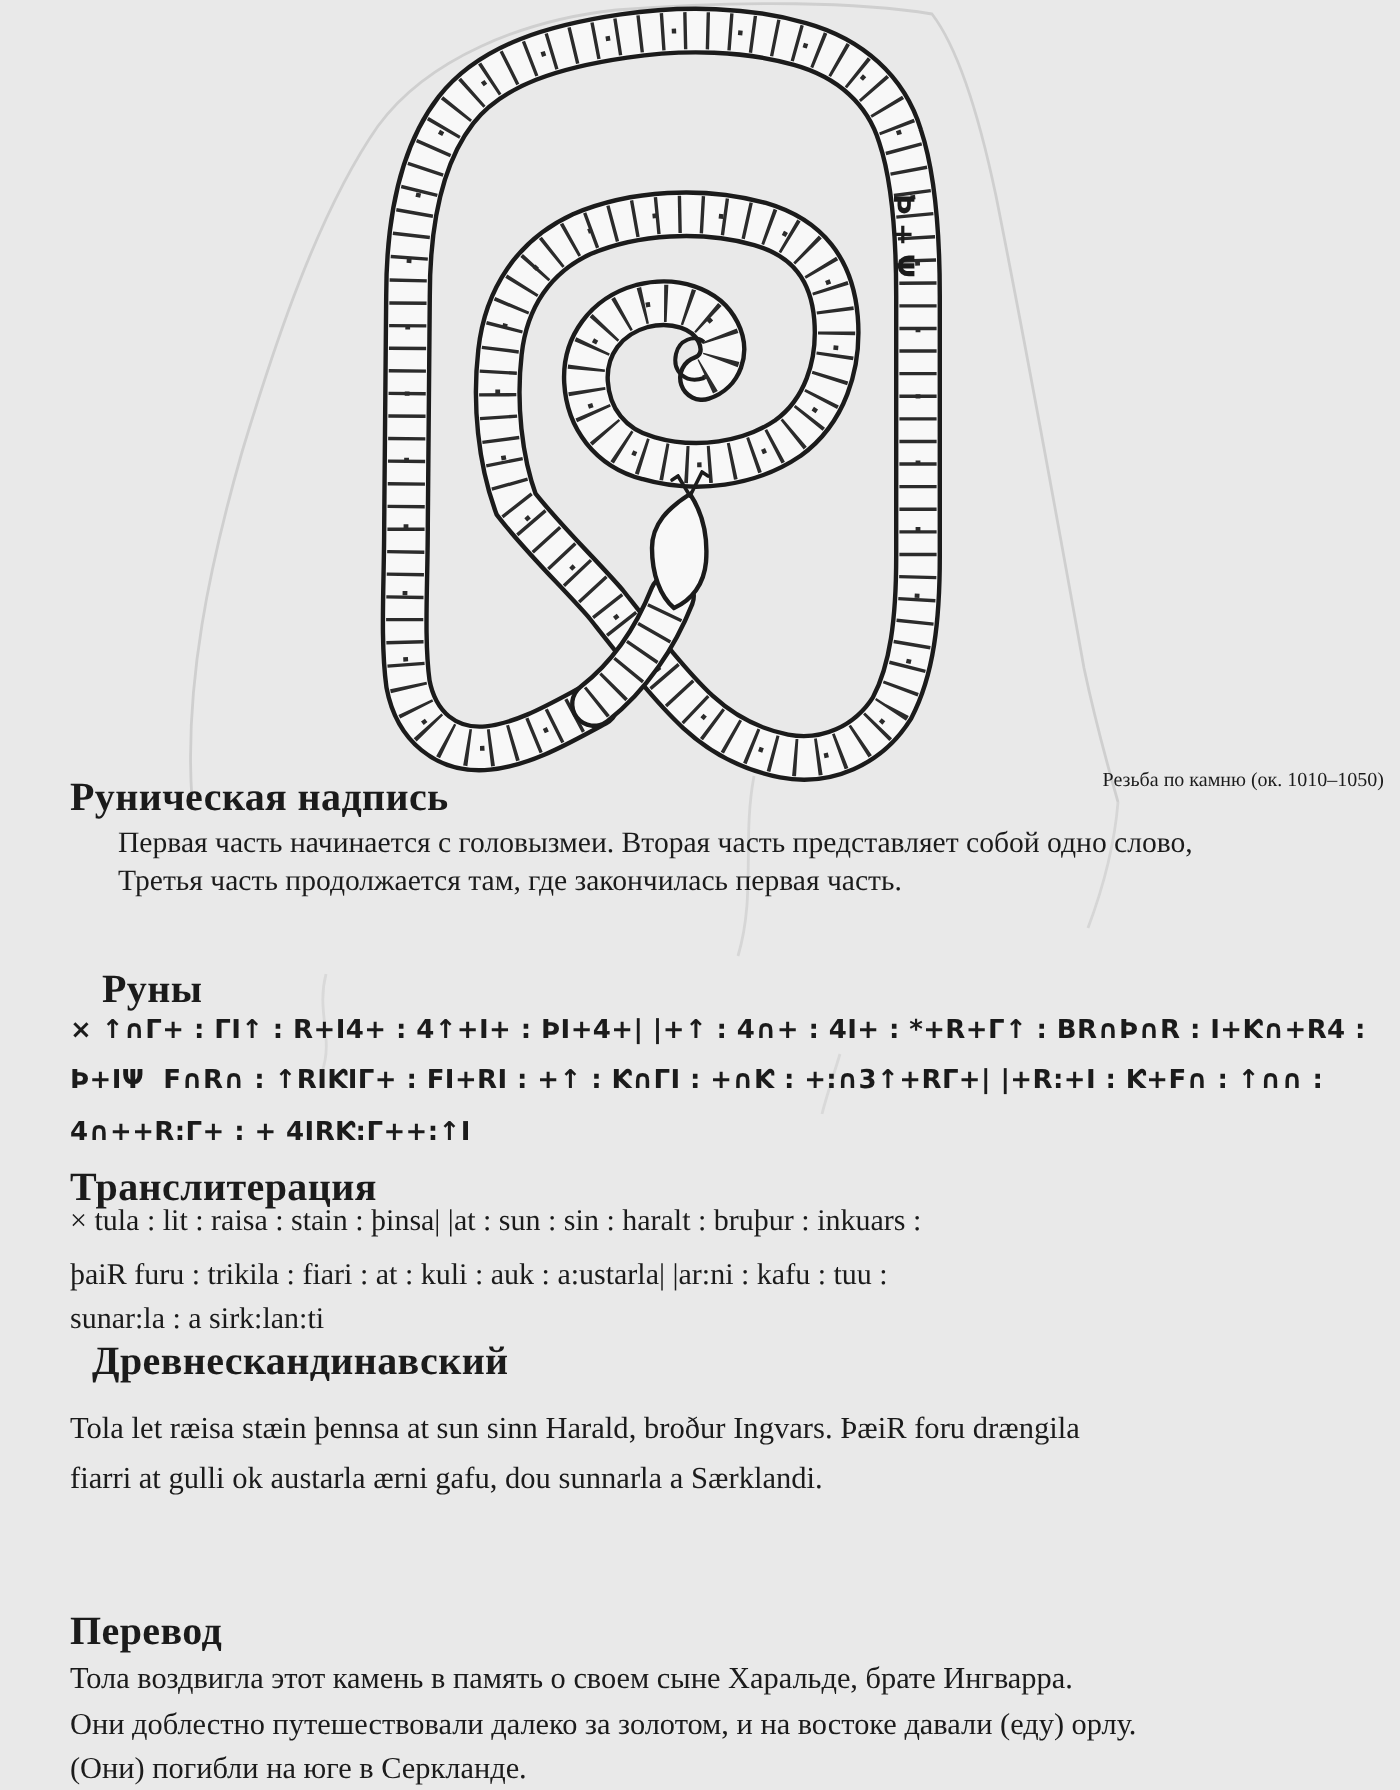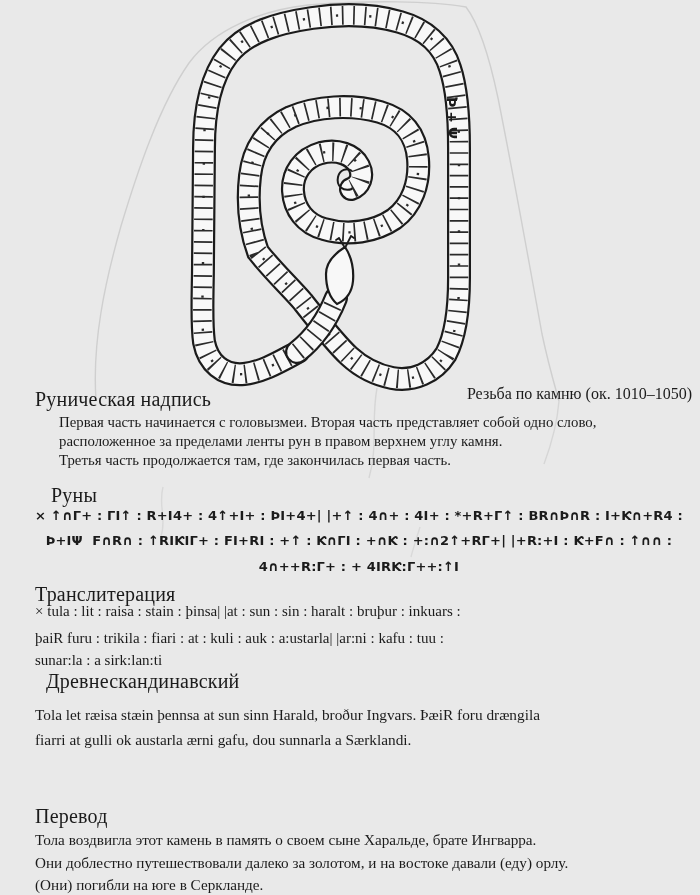--- a/index.html
+++ b/index.html
@@ -7,33 +7,33 @@
     width:700px; height:895px;
     background:#e9e9e9;
     position:relative;
     overflow:hidden;
     font-family:"Liberation Serif","DejaVu Serif",serif;
     color:#1b1b1b;
   }
   .abs { position:absolute; }
   .txt { z-index:2; }
   h2.sec-title {
-    margin:0; font-size:20px; font-weight:normal; letter-spacing:0.2px;
+    margin:0; font-size:20px; font-weight:bold; letter-spacing:0.2px;
     font-family:"Liberation Serif","DejaVu Serif",serif;
   }
   .bodyline  { font-size:14.8px; line-height:18.8px; white-space:nowrap;margin-left:24px; }
   .runeline  {
     font-family:"DejaVu Sans",sans-serif;
     font-size:13px; letter-spacing:0.2px; line-height:25.4px;
-    white-space:pre; font-weight:bold;text-align:center;
+    white-space:pre; font-weight:bold;
   }
   .latline   { font-size:15px; white-space:nowrap; line-height:21.5px; }
   .online    { font-size:15.3px; line-height:24.8px; white-space:nowrap; }
   .trline    { font-size:15.2px; line-height:22.6px; white-space:nowrap; }
-  .caption   { font-size:16px; white-space:nowrap; }
+  .caption   { font-size:10px; white-space:nowrap; }
   svg { display:block; }
 </style>
 </head>
 <body>
 
 <svg class="abs" style="top:0;left:0;z-index:1" width="700" height="580" viewBox="0 0 700 580">
   <defs>
     <path id="body" d="M298 352 C281 361 263 372 244 374 C223 376 208 363 204 342 C201 320 203 292 203 262 L204 148 C204 110 211 77 228 55 C246 32 278 23 312 18 C342 13.5 374 14.5 400 22 C425 29 443 45 450 68 C457 89 459 118 459 148 L459 278 C459 310 456 335 446 354 C434 373 413 382 392 378 C377 375 362 368 349 356 C335 343 318 321 303 302 C290 287 272 270 258 252 C250 230 247 202 250 176 C253 149 267 128 291 117 C317 106 351 104 380 112 C404 119 416 135 418 159 C420 183 412 206 394 219 C375 232 348 236 324 229 C305 224 294 209 293 191 C292 173 303 158 321 153 C337 149 353 154 359 166 C364 176 360 186 351 189"></path>
     <path id="neck" d="M336 298 C328 318 315 338 297 352"></path>
   </defs>
@@ -65,28 +65,27 @@
   <path d="M345 248 L339 238 M345 248 L351 236 M339 238 L336 240 M351 236 L354 238" fill="none" stroke="#1b1b1b" stroke-width="1.8" stroke-linecap="round"></path>
 
   <text transform="translate(447,97) rotate(90)" font-family="'DejaVu Sans',sans-serif" font-size="14" font-weight="bold" letter-spacing="4" fill="#1b1b1b">Þ+Ψ</text>
 </svg>
 
 <div class="abs txt caption" style="top:385px;right:8px">Резьба по камню (ок. 1010–1050)</div>
 
 <h2 class="abs txt sec-title" style="top:388px;left:35px">Руническая надпись</h2>
 <div class="abs txt" style="top:413px;left:35px">
   <div class="bodyline">Первая часть начинается с головызмеи. Вторая часть представляет собой одно слово,</div>
-  <div class="bodyline">расположенное за пределами ленты рун в правом верхнем углу камня.</div>
   <div class="bodyline">Третья часть продолжается там, где закончилась первая часть.</div>
 </div>
 
 <h2 class="abs txt sec-title" style="top:484px;left:51px">Руны</h2>
 <div class="abs txt" style="top:503px;left:35px">
   <div class="runeline">× ↑∩Γ+ : ΓΙ↑ : R+Ι4+ : 4↑+Ι+ : ÞΙ+4+| |+↑ : 4∩+ : 4Ι+ : *+R+Γ↑ : BR∩Þ∩R : Ι+Ƙ∩+R4 :</div>
-  <div class="runeline">Þ+ΙΨ  Ϝ∩R∩ : ↑RΙƘΙΓ+ : ϜΙ+RΙ : +↑ : Ƙ∩ΓΙ : +∩Ƙ : +:∩2↑+RΓ+| |+R:+Ι : Ƙ+Ϝ∩ : ↑∩∩ :</div>
+  <div class="runeline">Þ+ΙΨ  Ϝ∩R∩ : ↑RΙƘΙΓ+ : ϜΙ+RΙ : +↑ : Ƙ∩ΓΙ : +∩Ƙ : +:∩3↑+RΓ+| |+R:+Ι : Ƙ+Ϝ∩ : ↑∩∩ :</div>
   <div class="runeline">4∩++R:Γ+ : + 4ΙRƘ:Γ++:↑Ι</div>
 </div>
 
 <h2 class="abs txt sec-title" style="top:583px;left:35px">Транслитерация</h2>
 <div class="abs txt latline" style="top:601px;left:35px">× tula : lit : raisa : stain : þinsa| |at : sun : sin : haralt : bruþur : inkuars :</div>
 <div class="abs txt" style="top:628px;left:35px">
   <div class="latline">þaiR furu : trikila : fiari : at : kuli : auk : a:ustarla| |ar:ni : kafu : tuu :</div>
   <div class="latline">sunar:la : a sirk:lan:ti</div>
 </div>
 

